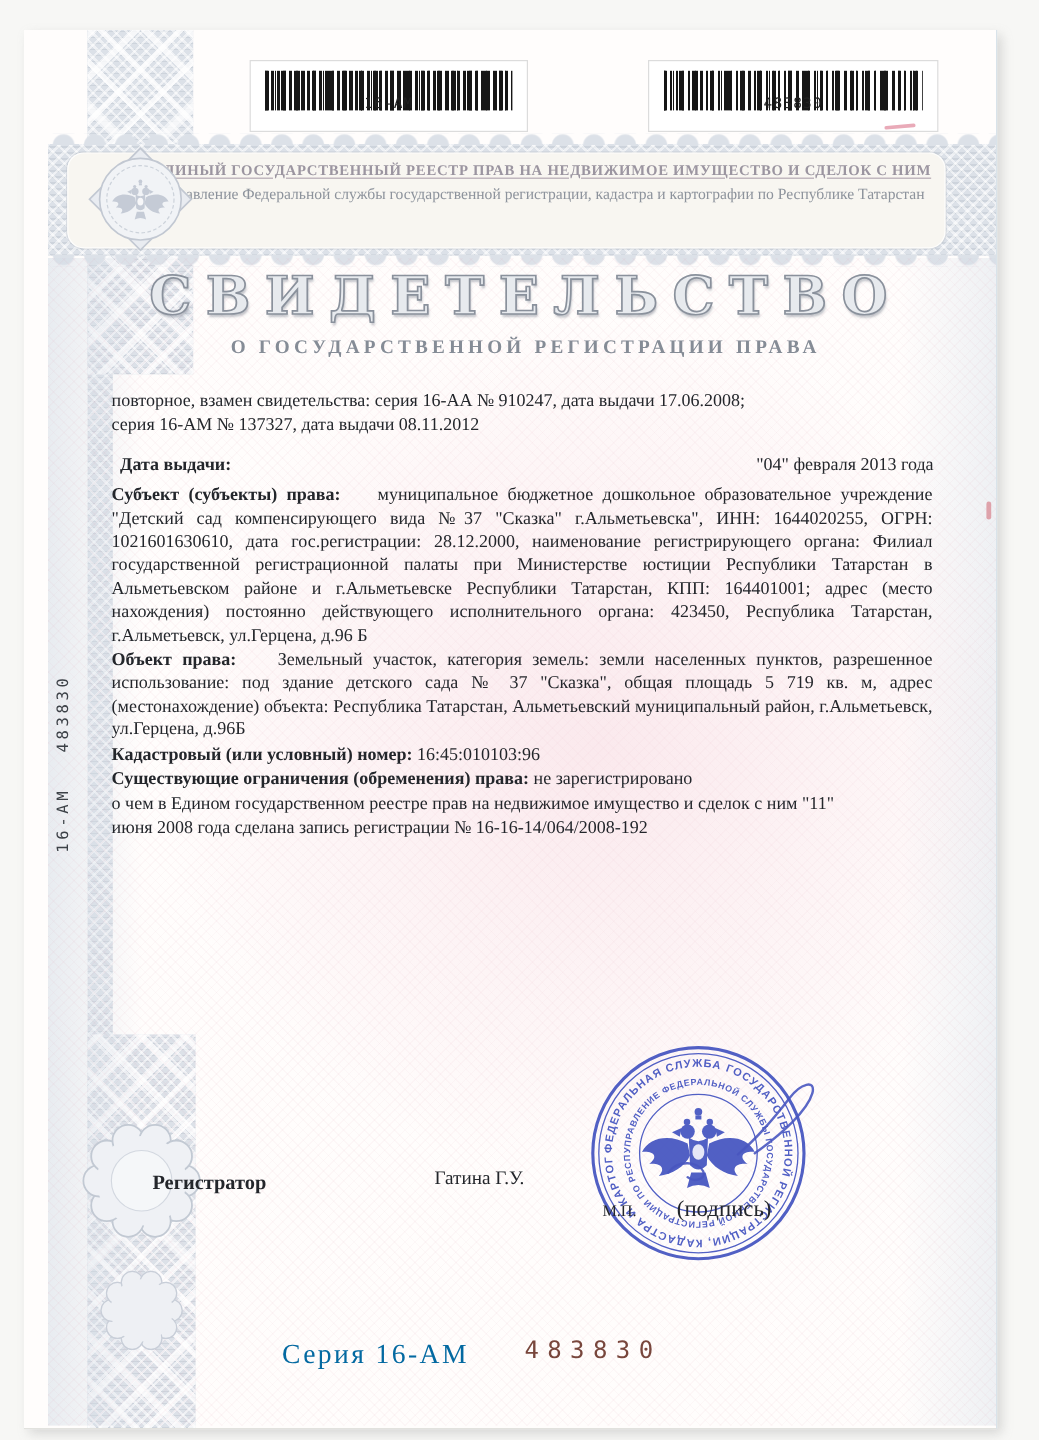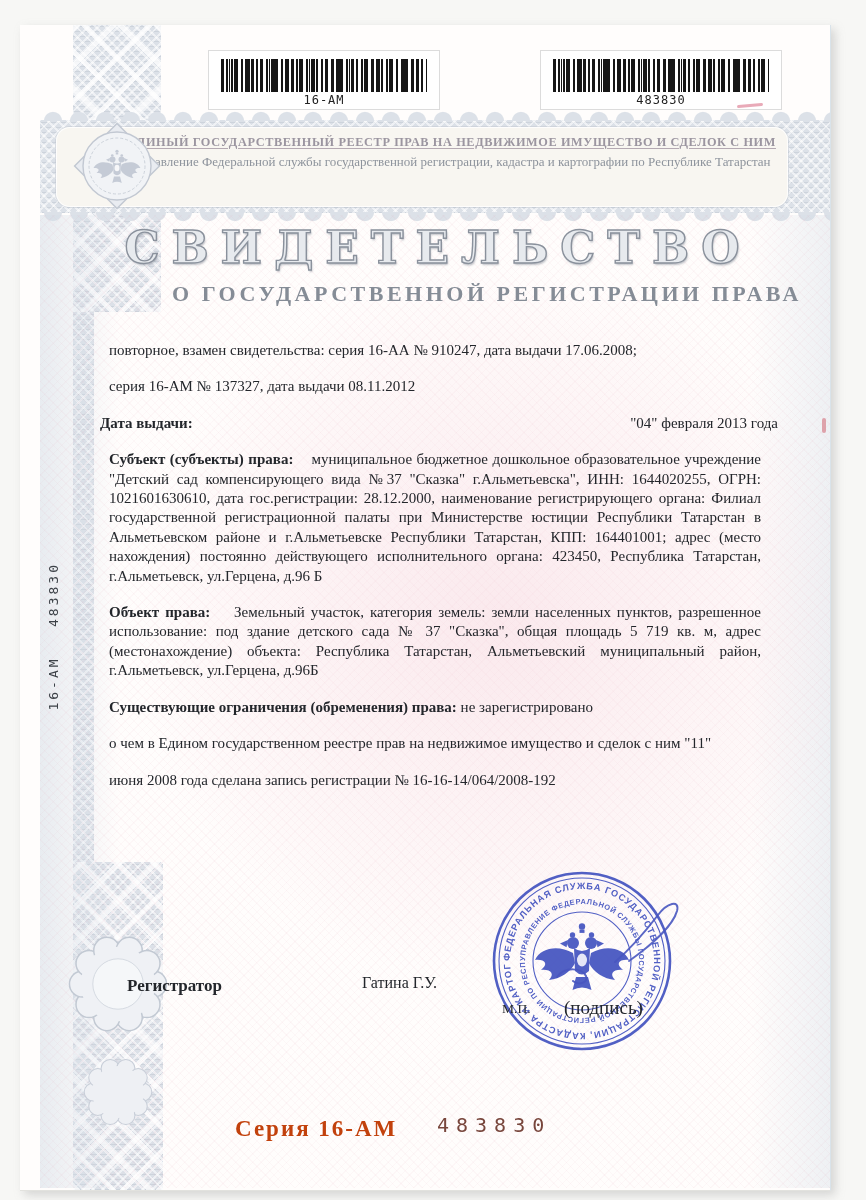--- a/index.html
+++ b/index.html
@@ -36,53 +36,53 @@
       box-shadow:inset 0 0 0 1px rgba(255,255,255,.8), 0 0 0 1px rgba(190,197,207,.45);}
   
   .bc-box{position:absolute;top:50px;height:58px;background:#fff;border:1px solid #dcdcdc;}
   #bc-box-1{left:208px;width:230px;}
   #bc-box-2{left:540px;width:240px;}
   .bars{position:absolute;left:12px;right:12px;top:8px;height:33px;
     background:
       repeating-linear-gradient(90deg,#161616 0 2px,transparent 2px 5px),
       repeating-linear-gradient(90deg,#161616 0 1px,transparent 1px 8px),
       repeating-linear-gradient(90deg,#161616 0 3px,transparent 3px 13px);}
-  .bc-label{position:absolute;left:0;right:0;top:42px;text-align:center;
+  .bc-label{position:absolute;left:0;right:0;top:28px;text-align:center;
       font:12px "DejaVu Sans Mono",monospace;color:#222;letter-spacing:1px;}
   
   .header-text{position:absolute;left:90px;right:52px;top:129px;text-align:center;}
   .country{font-family:"Liberation Serif",serif;font-weight:bold;font-size:24px;letter-spacing:6px;color:#8e949d;
       text-shadow:0 1px 0 rgba(255,255,255,.9), 0 -1px 0 rgba(255,255,255,.6);}
   .registry{margin-top:6px;font-weight:bold;font-size:12.3px;letter-spacing:.6px;color:#9b95a0;
       text-decoration:underline;text-underline-offset:2px;text-decoration-color:#b4a9b2;}
   .office{margin-top:4px;font-size:13px;color:#8d939c;}
   
   .doc-title{position:absolute;left:90px;right:80px;top:222px;text-align:center;
       font-family:"DejaVu Serif",serif;font-weight:bold;font-size:44px;letter-spacing:12px;
       color:#e7eaee;-webkit-text-stroke:1.4px #8a919c;text-shadow:1px 2px 2px rgba(118,126,140,.45);}
-  .doc-subtitle{position:absolute;left:90px;right:64px;top:281px;text-align:right;
-      font-weight:bold;font-size:22px;letter-spacing:3.5px;color:#858c96;}
+  .doc-subtitle{position:absolute;left:90px;right:80px;top:281px;text-align:center;
+      font-weight:bold;font-size:16px;letter-spacing:3.5px;color:#858c96;}
   
   .body-text{position:absolute;left:92px;width:686px;top:324px;font-size:15px;line-height:19.4px;color:#23262b;}
-  .body-text p{margin:17px;}
+  .body-text p{margin:1px;}
   .just{text-align:justify;}
   .lbl{font-weight:bold;}
   .row-date{display:flex;justify-content:space-between;margin:14px 0 6px 0;}
   .row-date .lbl{padding-left:8px;} .mb14{margin-bottom:14px;} .gap-xl{margin-top:27px;}
   .vid{margin-top:3px;}
   .cad{margin-top:26px;} .restr{margin-top:7px;} .rec{margin-top:6px;}
   
   .registrar{position:absolute;left:104px;top:976px;font-weight:bold;font-size:17px;color:#23262b;z-index:5;margin-left:23px;}
   .reg-name{position:absolute;left:362px;top:974px;font-size:16px;color:#23262b;z-index:5;}
   .mp{position:absolute;left:502px;top:1001px;font-size:13.5px;color:#23262b;z-index:6;}
   .podpis{position:absolute;left:564px;top:997px;font-size:19px;color:#23262b;z-index:6;}
   #seal{position:absolute;left:477px;top:856px;z-index:4;opacity:.92;}
   .sealtext{fill:#4353c0;font-family:"Liberation Sans",sans-serif;font-weight:bold;}
   
-  .series{position:absolute;left:235px;top:1116px;font-weight:bold;font-size:23px;letter-spacing:2px;color:#c2410c;}
+  .series{position:absolute;left:235px;top:1116px;font-weight:normal;font-size:23px;letter-spacing:2px;color:#0369a1;}
   .docnum{position:absolute;left:437px;top:1113px;font-family:"DejaVu Sans Mono",monospace;
       font-size:20px;letter-spacing:7px;color:#78463c;}
   
   .vcode{position:absolute;font-family:"DejaVu Sans Mono",monospace;font-size:13px;letter-spacing:3px;
       color:#3c4147;transform:rotate(-90deg);white-space:nowrap;}
   #vcode-num{left:16px;top:587px;width:74px;text-align:center;}
   #vcode-ser{left:24px;top:676px;width:58px;text-align:center;}
   
   .medallion{position:absolute;z-index:2;}
   #emblem-medallion{left:70px;top:119px;}
@@ -161,20 +161,21 @@
       <span class="lbl">Дата выдачи:</span>
       <span>"04" февраля 2013 года</span>
     </div>
 
 
     <p class="just"><span class="lbl">Субъект (субъекты) права:</span>&nbsp;&nbsp;&nbsp; <span>муниципальное бюджетное дошкольное образовательное учреждение "Детский сад компенсирующего вида №37 "Сказка" г.Альметьевска", ИНН: 1644020255, ОГРН: 1021601630610, дата гос.регистрации: 28.12.2000, наименование регистрирующего органа: Филиал государственной регистрационной палаты при Министерстве юстиции Республики Татарстан в Альметьевском районе и г.Альметьевске Республики Татарстан, КПП: 164401001; адрес (место нахождения) постоянно действующего исполнительного органа: 423450, Республика Татарстан, г.Альметьевск, ул.Герцена, д.96 Б</span></p>
 
 
     <p class="just vid"><span class="lbl">Объект права:</span>&nbsp;&nbsp;&nbsp; <span>Земельный участок, категория земель: земли населенных пунктов, разрешенное использование: под здание детского сада № 37 "Сказка", общая площадь 5 719 кв. м, адрес (местонахождение) объекта: Республика Татарстан, Альметьевский муниципальный район,  г.Альметьевск, ул.Герцена, д.96Б</span></p>
 
+    <p class="cad"><span class="lbl">Кадастровый (или условный) номер:</span> <span>16:45:010103:96</span></p>
 
     <p class="restr"><span class="lbl">Существующие ограничения (обременения) права:</span> <span>не зарегистрировано</span></p>
 
     <p class="rec">о чем в Едином государственном реестре прав на недвижимое имущество и сделок с ним  "11"</p>
     <p>июня 2008 года сделана запись регистрации № 16-16-14/064/2008-192</p>
   </div>
 
   <svg class="medallion" id="rosette-big" width="112" height="112" viewBox="0 0 120 120">
     <g fill="#eff1f5" stroke="#c2c9d3" stroke-width="1.6">
       <circle cx="98" cy="60" r="14"></circle>

